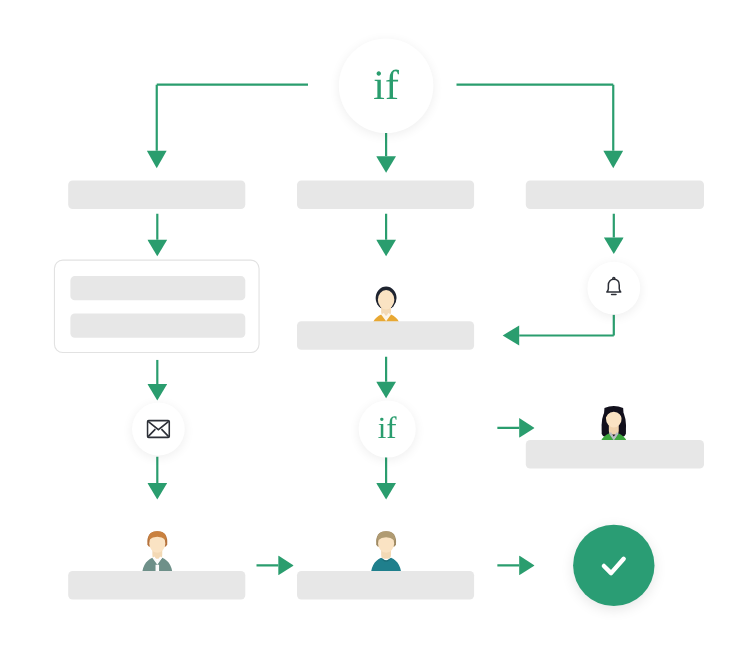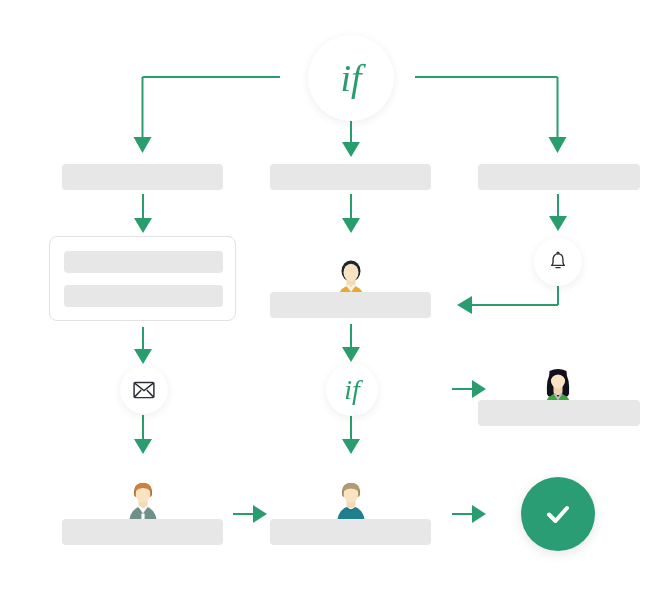--- a/index.html
+++ b/index.html
@@ -44,21 +44,20 @@
     border-radius: 50%;
     box-shadow: 0 2px 10px rgba(0,0,0,0.07);
     display: flex;
     align-items: center;
     justify-content: center;
     box-sizing: border-box;
   }
   .if-text {
     color: #2a9d6e;
     font-family: "Liberation Serif", serif;
-    font-style: italic;
     font-weight: 400;
     line-height: 1;
     user-select: none;
   }
   .if-big { font-size: 38px; }
   .if-small { font-size: 28px; }
 
   
   .success-circle {
     background: #2a9d74;

